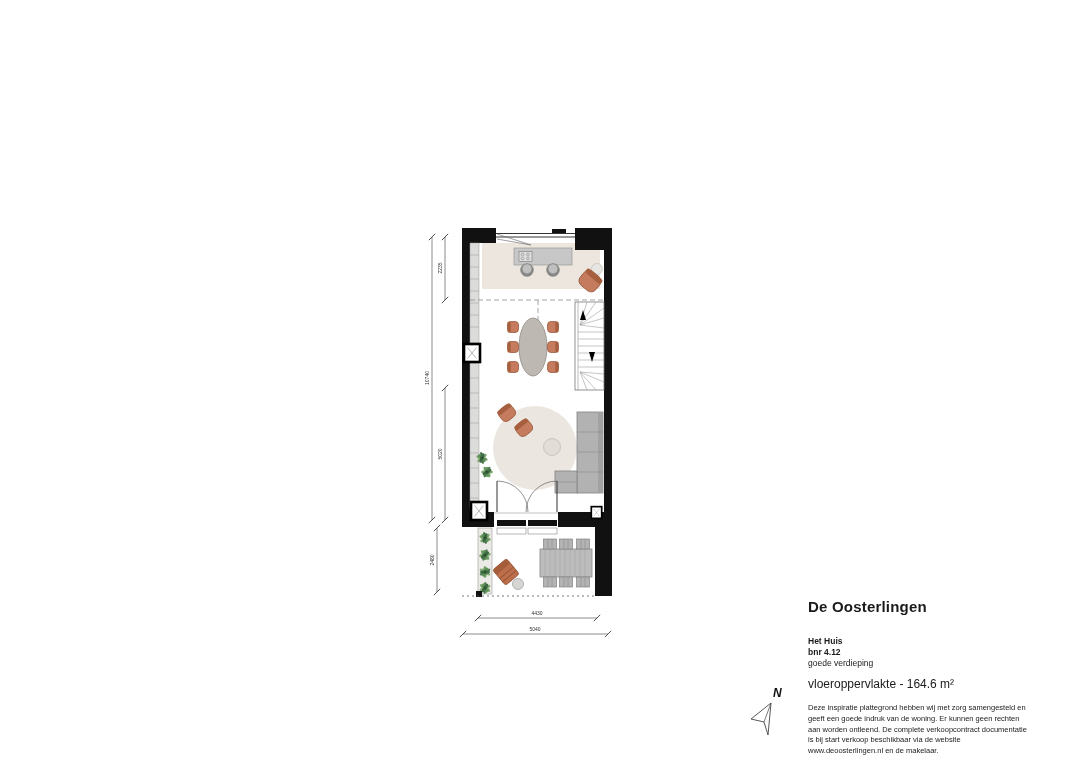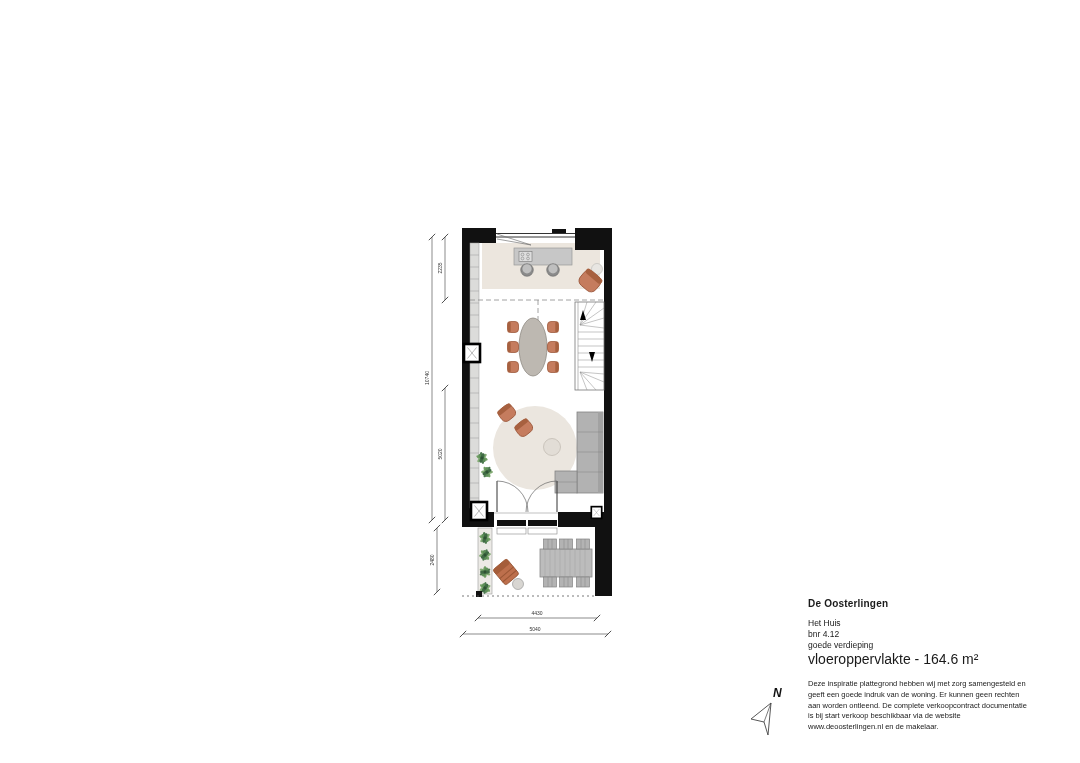--- a/index.html
+++ b/index.html
@@ -1,23 +1,23 @@
 <!DOCTYPE html>
 <html><head>
 <meta charset="utf-8">
 <style>
   html,body{margin:0;padding:0;background:#ffffff;}
   .sheet{position:relative;width:1080px;height:763px;background:#ffffff;overflow:hidden;
          font-family:"Liberation Sans", sans-serif;color:#1a1a1a;}
   .plan-svg{position:absolute;left:0;top:0;}
   .titleblock{position:absolute;left:808px;top:598px;width:250px;}
-  .tb-project{font-size:10px;font-weight:bold;margin:0 0 9px 0;letter-spacing:.2px;}
+  .tb-project{font-size:15px;font-weight:bold;margin:0 0 21px 0;letter-spacing:.2px;}
   .tb-line{font-size:8.5px;line-height:11px;}
-  .tb-bold{font-weight:normal;}
-  .tb-area{font-size:14px;margin-top:0;}
+  .tb-bold{font-weight:bold;}
+  .tb-area{font-size:12px;margin-top:8px;}
   .tb-disclaimer{font-size:7.5px;line-height:1.44;margin-top:12px;width:225px;color:#222;}
   .dimtext{font-size:5px;fill:#333;}
 </style>
 </head>
 <body>
 
 <div class="sheet">
 
 <svg class="plan-svg" width="1080" height="763" viewBox="0 0 1080 763">
 

